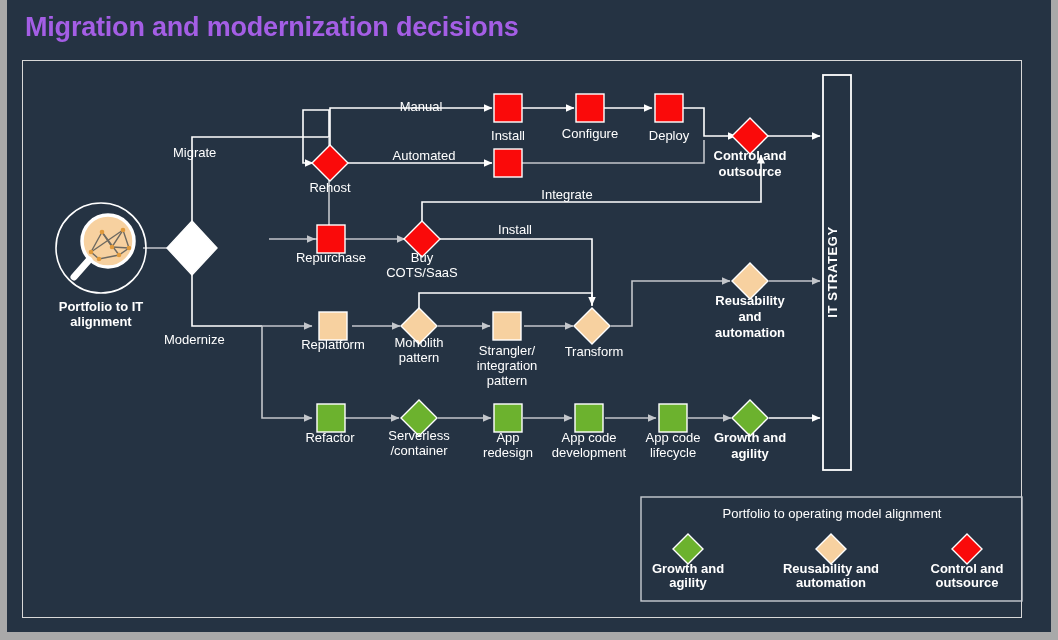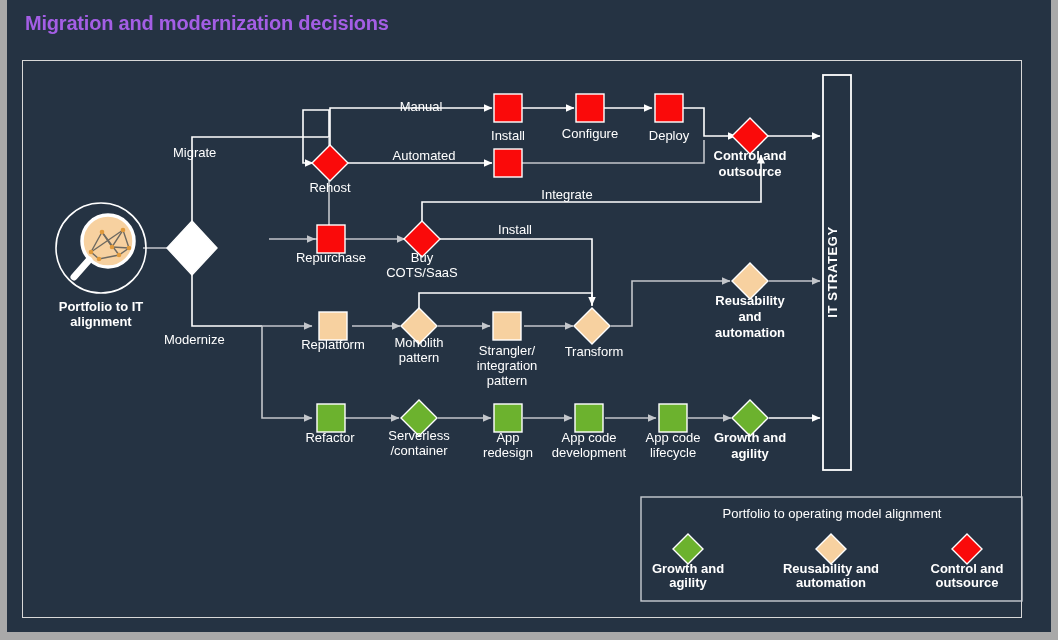--- a/index.html
+++ b/index.html
@@ -18,21 +18,21 @@
     left: 7px;
     top: 0px;
     width: 1044px;
     height: 632px;
     background: #253343;
   }
   #title {
     position: absolute;
     left: 18px;
     top: 12px;
-    font-size: 20px;
+    font-size: 27px;
     font-weight: bold;
     color: #a45ee5;
     letter-spacing: -0.2px;
     white-space: nowrap;
   }
   #frame {
     position: absolute;
     left: 15px;
     top: 60px;
     width: 1000px;

